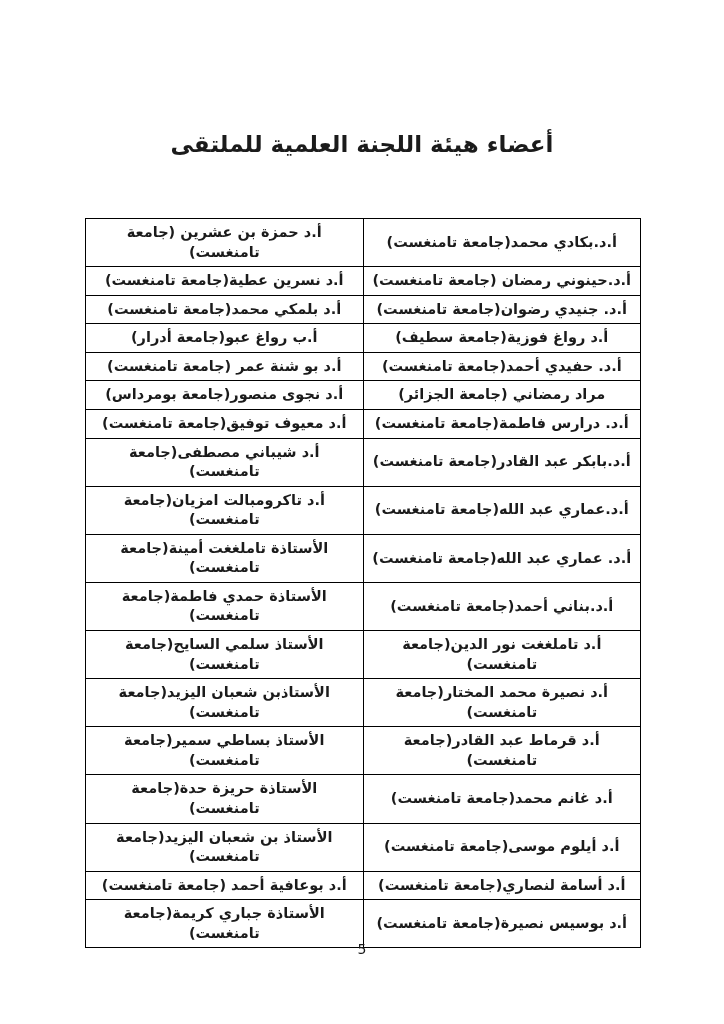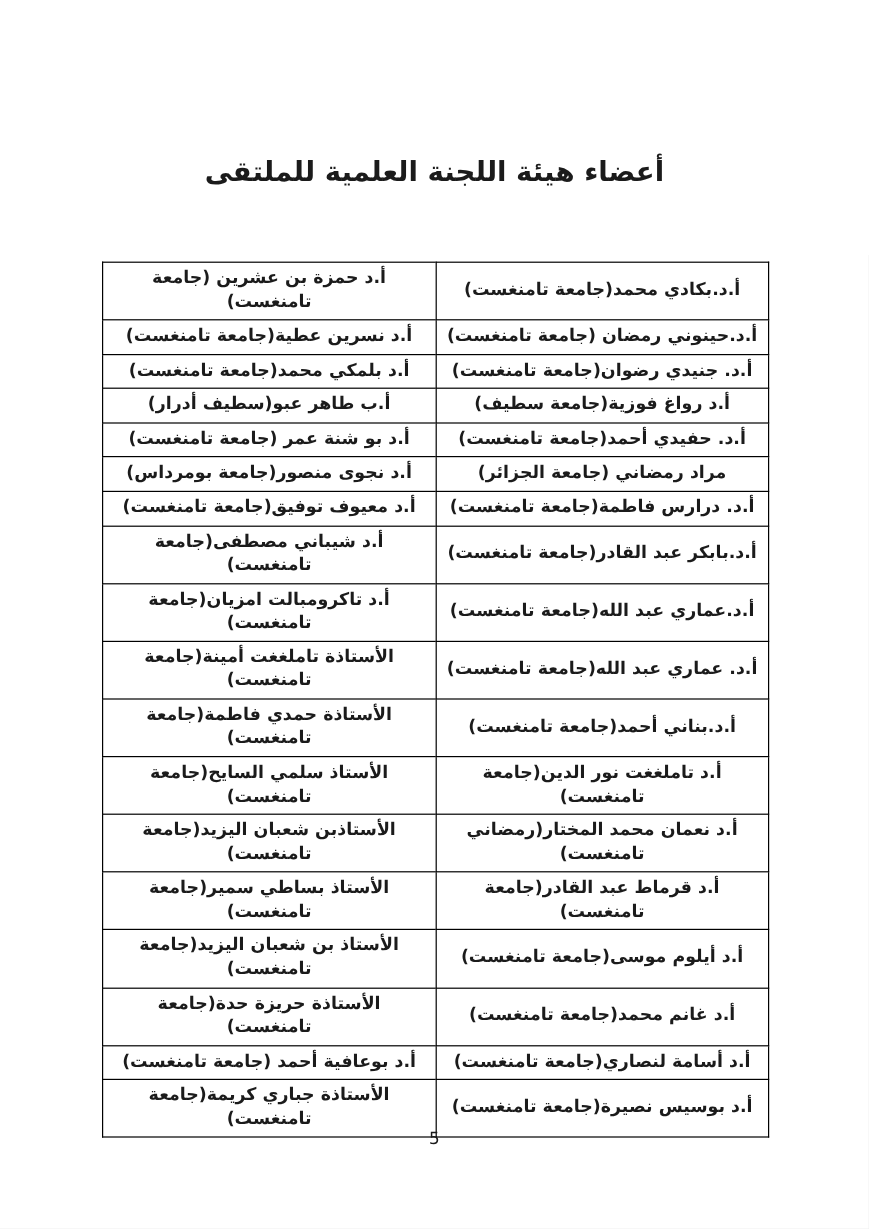--- a/index.html
+++ b/index.html
@@ -72,21 +72,21 @@
       <tr>
         <td>أ.د.حينوني رمضان (جامعة تامنغست)</td>
         <td>أ.د نسرين عطية(جامعة تامنغست)</td>
       </tr>
       <tr>
         <td>أ.د. جنيدي رضوان(جامعة تامنغست)</td>
         <td>أ.د بلمكي محمد(جامعة تامنغست)</td>
       </tr>
       <tr>
         <td>أ.د رواغ فوزية(جامعة سطيف)</td>
-        <td>أ.ب طاهر عبو(سطيف أدرار)</td>
+        <td>أ.ب رواغ عبو(جامعة أدرار)</td>
       </tr>
       <tr>
         <td>أ.د. حفيدي أحمد(جامعة تامنغست)</td>
         <td>أ.د بو شنة عمر (جامعة تامنغست)</td>
       </tr>
       <tr>
         <td>مراد رمضاني (جامعة الجزائر)</td>
         <td>أ.د نجوى منصور(جامعة بومرداس)</td>
       </tr>
       <tr>
@@ -108,35 +108,35 @@
       </tr>
       <tr>
         <td>أ.د.بناني أحمد(جامعة تامنغست)</td>
         <td>الأستاذة حمدي فاطمة(جامعة تامنغست)</td>
       </tr>
       <tr>
         <td>أ.د تاملغغت نور الدين(جامعة تامنغست)</td>
         <td>الأستاذ سلمي السايح(جامعة تامنغست)</td>
       </tr>
       <tr>
-        <td>أ.د نعمان محمد المختار(رمضاني تامنغست)</td>
+        <td>أ.د نصيرة محمد المختار(جامعة تامنغست)</td>
         <td>الأستاذبن شعبان اليزيد(جامعة تامنغست)</td>
       </tr>
       <tr>
         <td>أ.د قرماط عبد القادر(جامعة تامنغست)</td>
         <td>الأستاذ بساطي سمير(جامعة تامنغست)</td>
       </tr>
       <tr>
+        <td>أ.د غانم محمد(جامعة تامنغست)</td>
+        <td>الأستاذة حريزة حدة(جامعة تامنغست)</td>
+      </tr>
+      <tr>
         <td>أ.د أيلوم موسى(جامعة تامنغست)</td>
         <td>الأستاذ بن شعبان اليزيد(جامعة
 تامنغست)</td>
-      </tr>
-      <tr>
-        <td>أ.د غانم محمد(جامعة تامنغست)</td>
-        <td>الأستاذة حريزة حدة(جامعة تامنغست)</td>
       </tr>
       <tr>
         <td>أ.د أسامة لنصاري(جامعة تامنغست)</td>
         <td>أ.د بوعافية أحمد (جامعة تامنغست)</td>
       </tr>
       <tr>
         <td>أ.د بوسيس نصيرة(جامعة تامنغست)</td>
         <td>الأستاذة جباري كريمة(جامعة تامنغست)</td>
       </tr>
 

